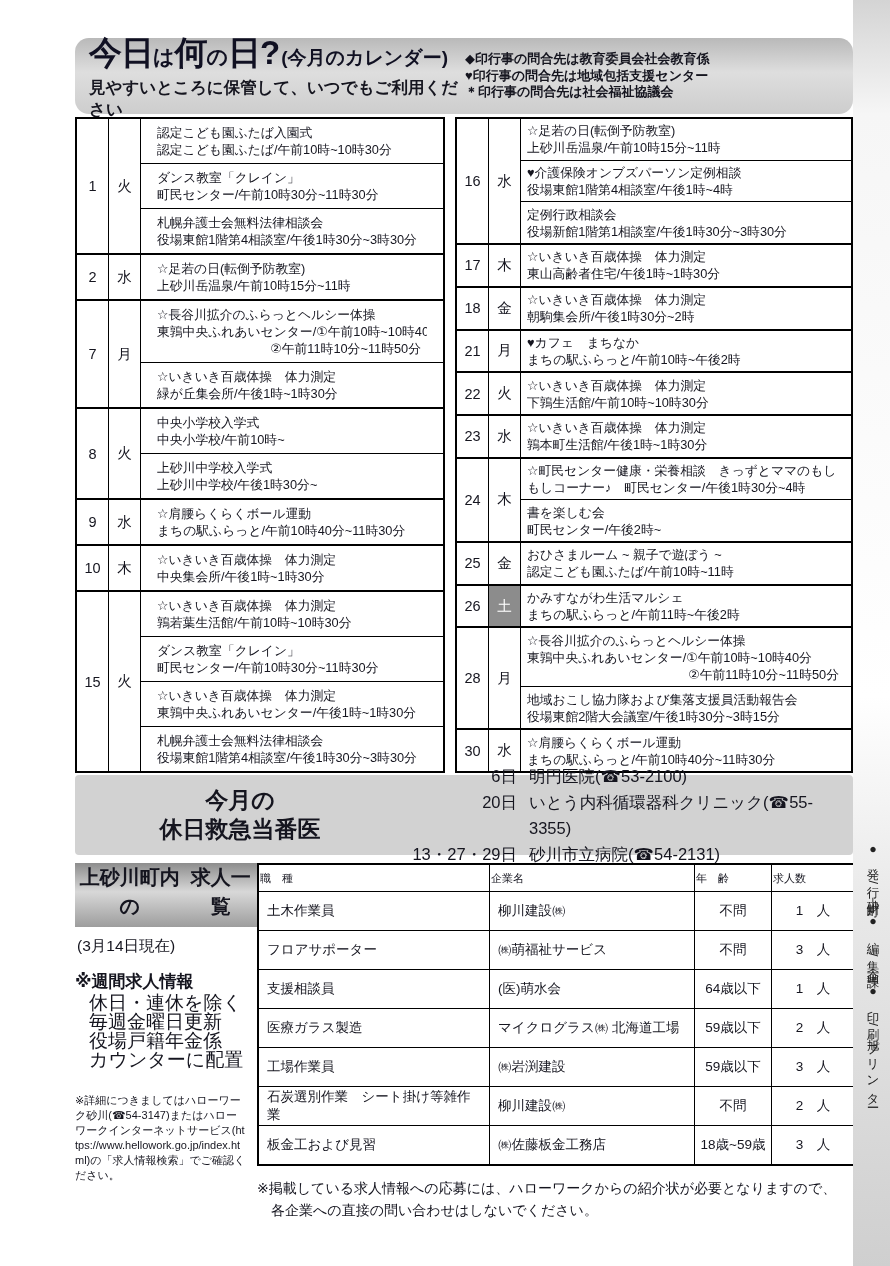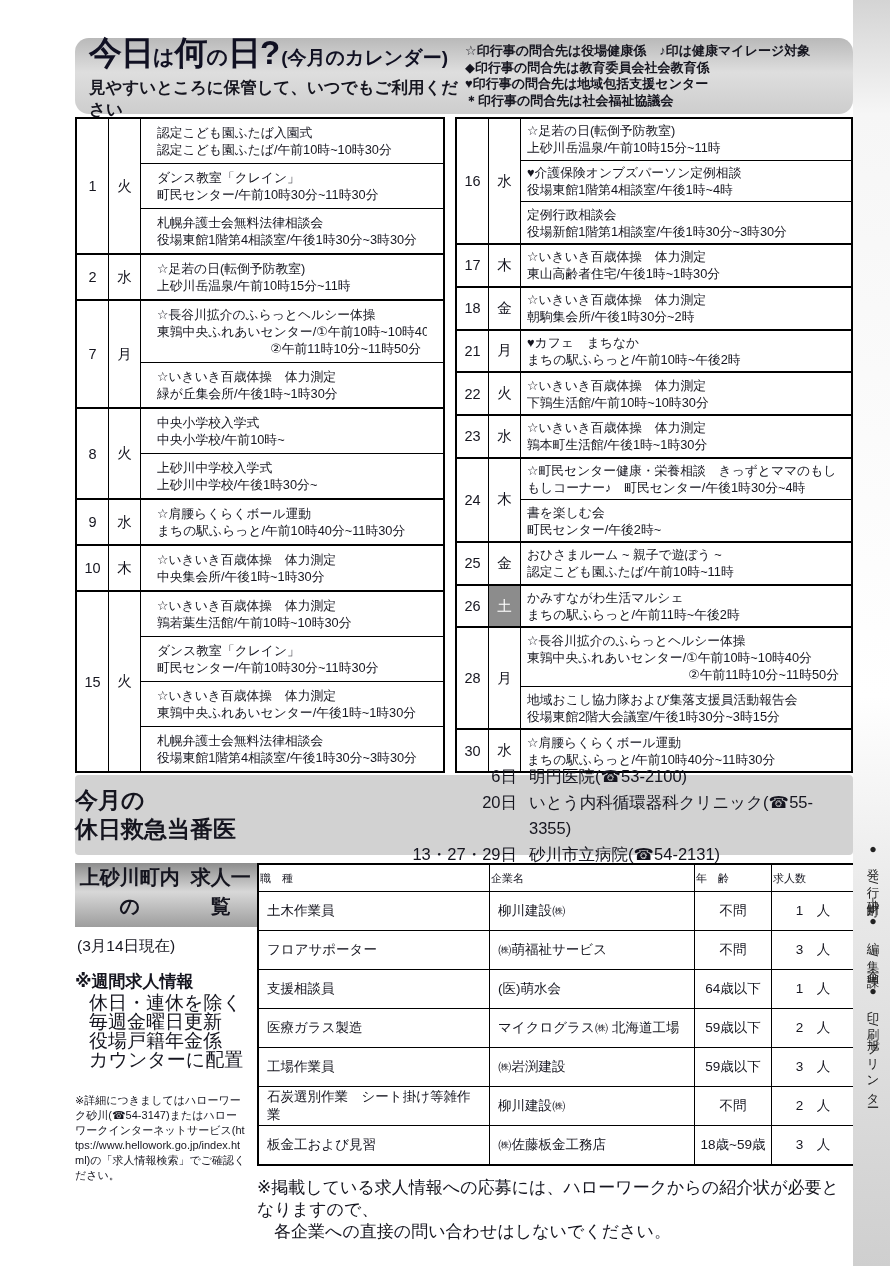--- a/index.html
+++ b/index.html
@@ -38,21 +38,21 @@
   .cal-left{width:370px}
   .cal-right{width:398px}
   .cal-right td.ev{padding:3px 6px}
   .evl{white-space:nowrap;overflow:hidden}
   .evl.r{text-align:right;padding-right:6px}
 
   .cal-note{font-size:15px;margin:4px 0 3px;letter-spacing:.3px}
 
   
   .emg{height:80px;background:#d2d2d2;border-radius:4px;display:flex;align-items:center;margin-top:2px}
-  .emg-title{width:330px;flex:none;font-weight:bold;font-size:23px;line-height:29px}
+  .emg-title{width:330px;flex:none;text-align:center;font-weight:bold;font-size:23px;line-height:29px}
   .emg-list{font-size:16.5px;line-height:26px}
   .erow{display:flex}
   .e-days{width:112px;text-align:right;margin-right:12px;flex:none}
 
   
   .jobs{display:flex;margin-top:8px}
   .sidebar{width:182px;flex:none}
   .sb-title{height:64px;background:linear-gradient(180deg,#8d8d8d,#d8d8d8 45%,#9d9d9d);
     display:flex;flex-direction:row;justify-content:center;text-align:center;
     font-size:20px;font-weight:bold;line-height:29px}
@@ -60,36 +60,35 @@
   .sb-week-title{font-size:17px;font-weight:bold;margin-top:13px}
   .sb-week-line{font-size:19px;line-height:19px;padding-left:14px}
   .sb-detail{font-size:11px;line-height:15px;margin-top:24px;width:172px;word-break:break-all}
   .jobs-right{flex:1}
   table.jt{border-collapse:collapse;border:2.5px solid #000;width:595px;table-layout:fixed}
   .jt th,.jt td{border:1.5px solid #000}
   .jt th{height:24px;font-size:11px;font-weight:normal;text-align:left}
   .jt td{height:38px;font-size:13.5px;padding:0 8px}
   .jc0{width:228px}.jc1{width:202px}.jc2{width:74px}.jc3{width:80px}
   .jt td.c2,.jt td.c3{text-align:center;padding:0 2px}
-  .job-note{font-size:17px;line-height:22px;margin-top:11px;white-space:pre-line}
+  .job-note{font-size:14px;line-height:22px;margin-top:11px;white-space:pre-line}
 </style>
 </head>
 <body>
 
 <div class="content">
 
   <div class="hdr">
     <div class="hdr-left">
       <div class="title-line">
         <span id="title-seg-host"><span class="t-big">今日</span><span class="t-small">は</span><span class="t-big">何</span><span class="t-small">の</span><span class="t-big">日?</span></span><span class="t-paren">(今月のカレンダー)</span>
       </div>
       <div class="subtitle">見やすいところに保管して、いつでもご利用ください</div>
     </div>
     <div class="legend">
-      <div>☆印行事の問合先は役場健康係　♪印は健康マイレージ対象</div>
       <div>◆印行事の問合先は教育委員会社会教育係</div>
       <div>♥印行事の問合先は地域包括支援センター</div>
       <div>＊印行事の問合先は社会福祉協議会</div>
     </div>
   </div>
 
   <div class="cal-wrap">
     <table class="cal cal-left">
       <tbody>
           <tr class="day-start">

